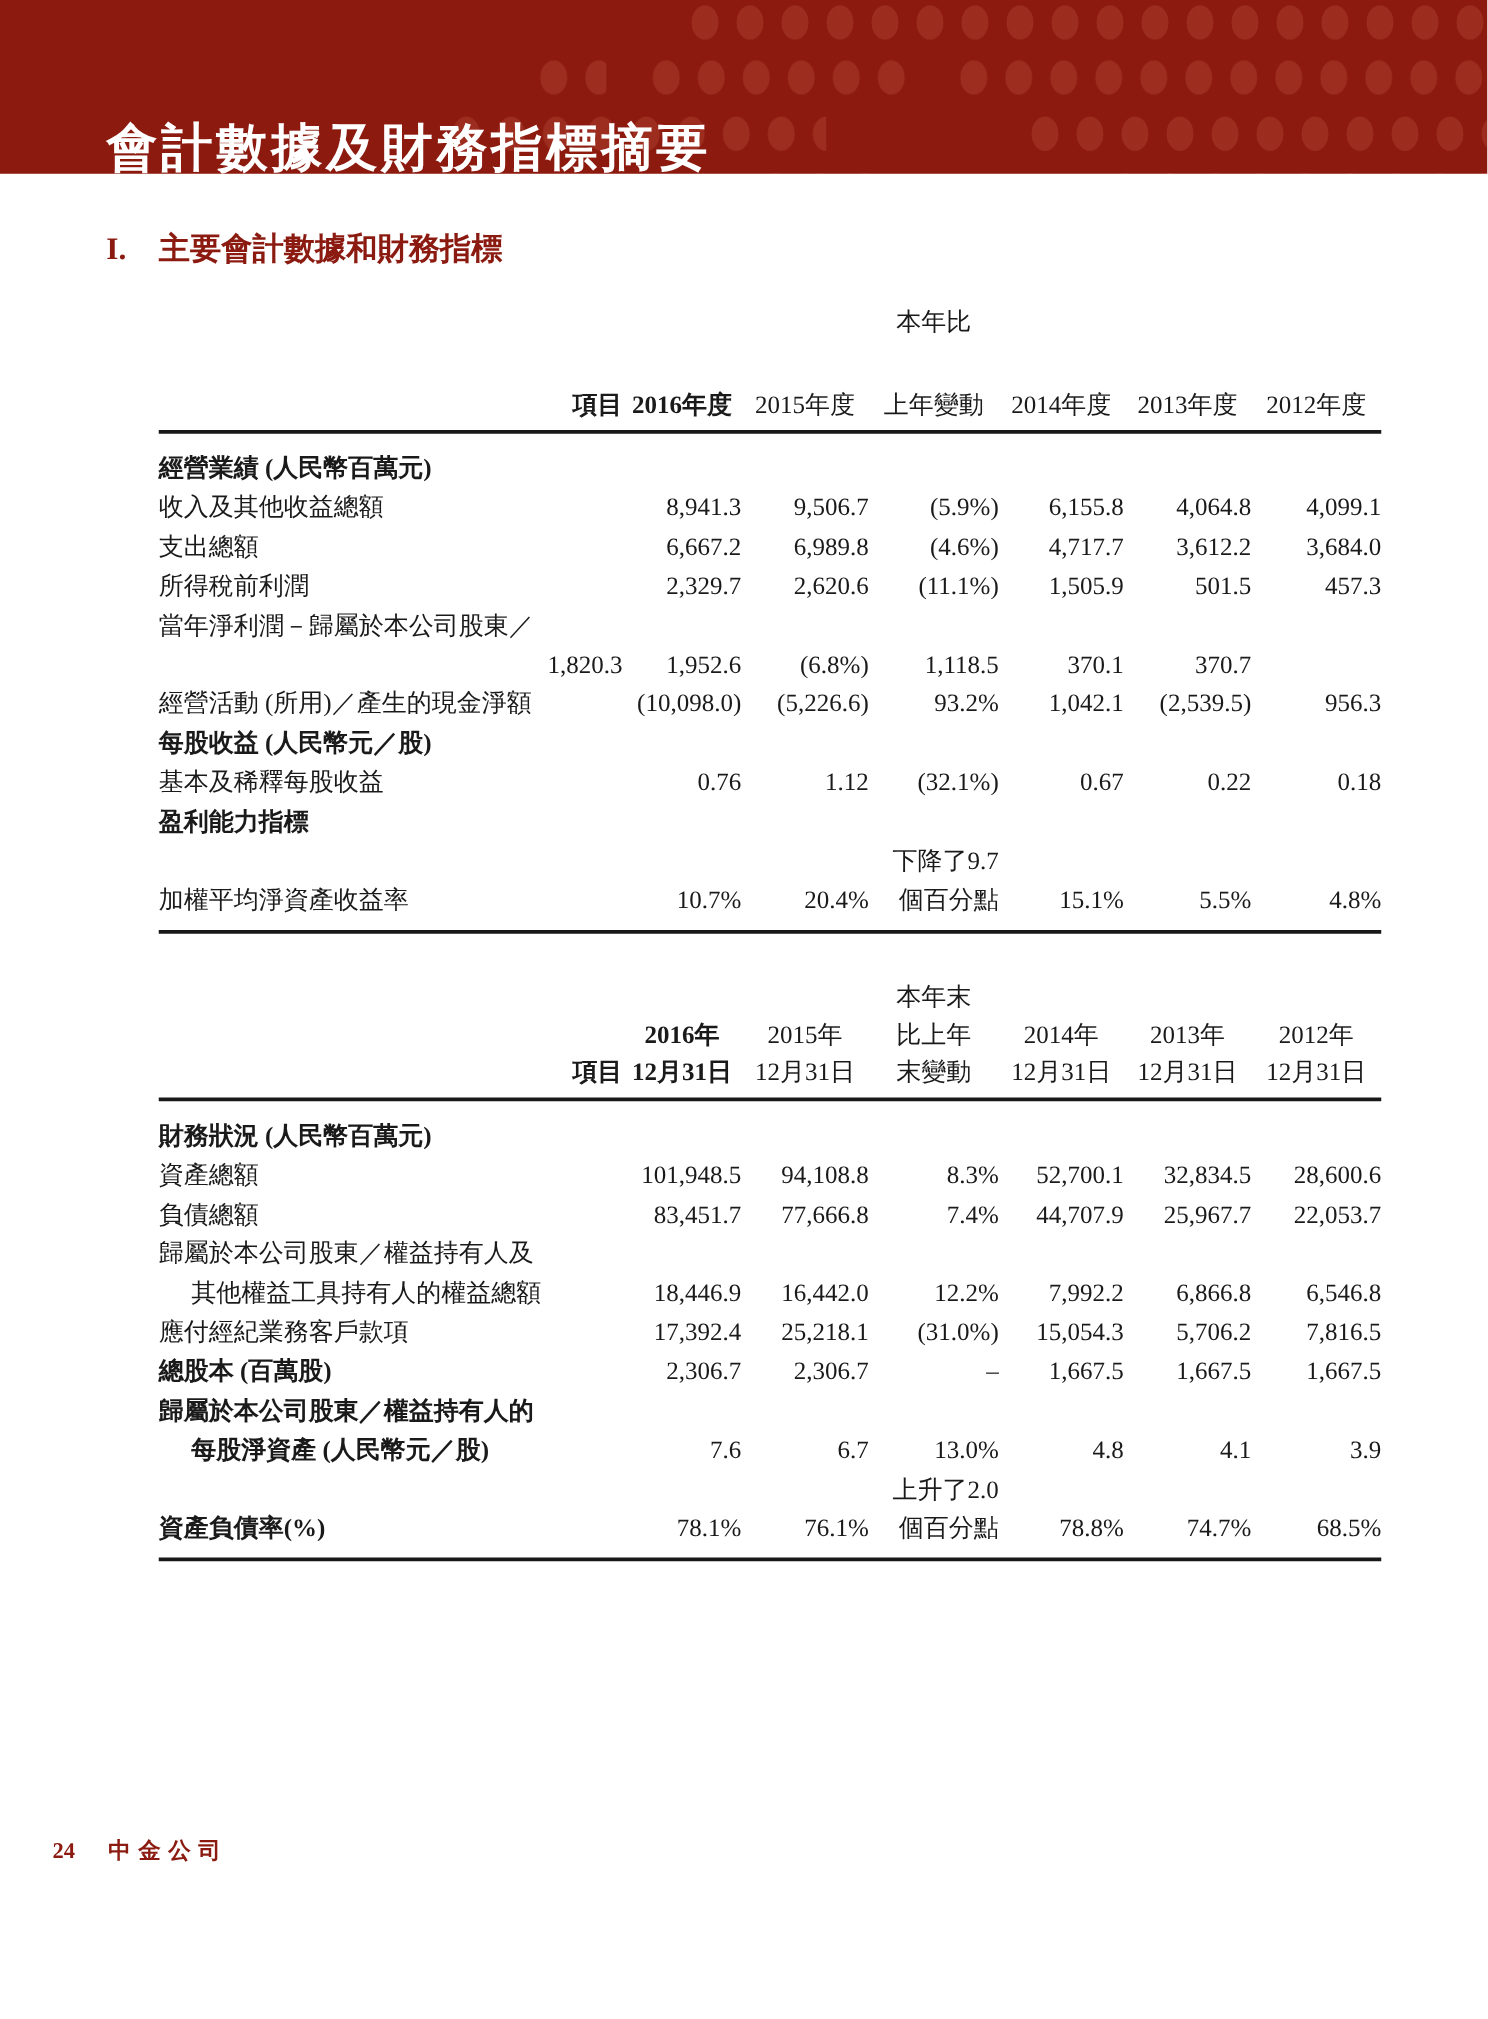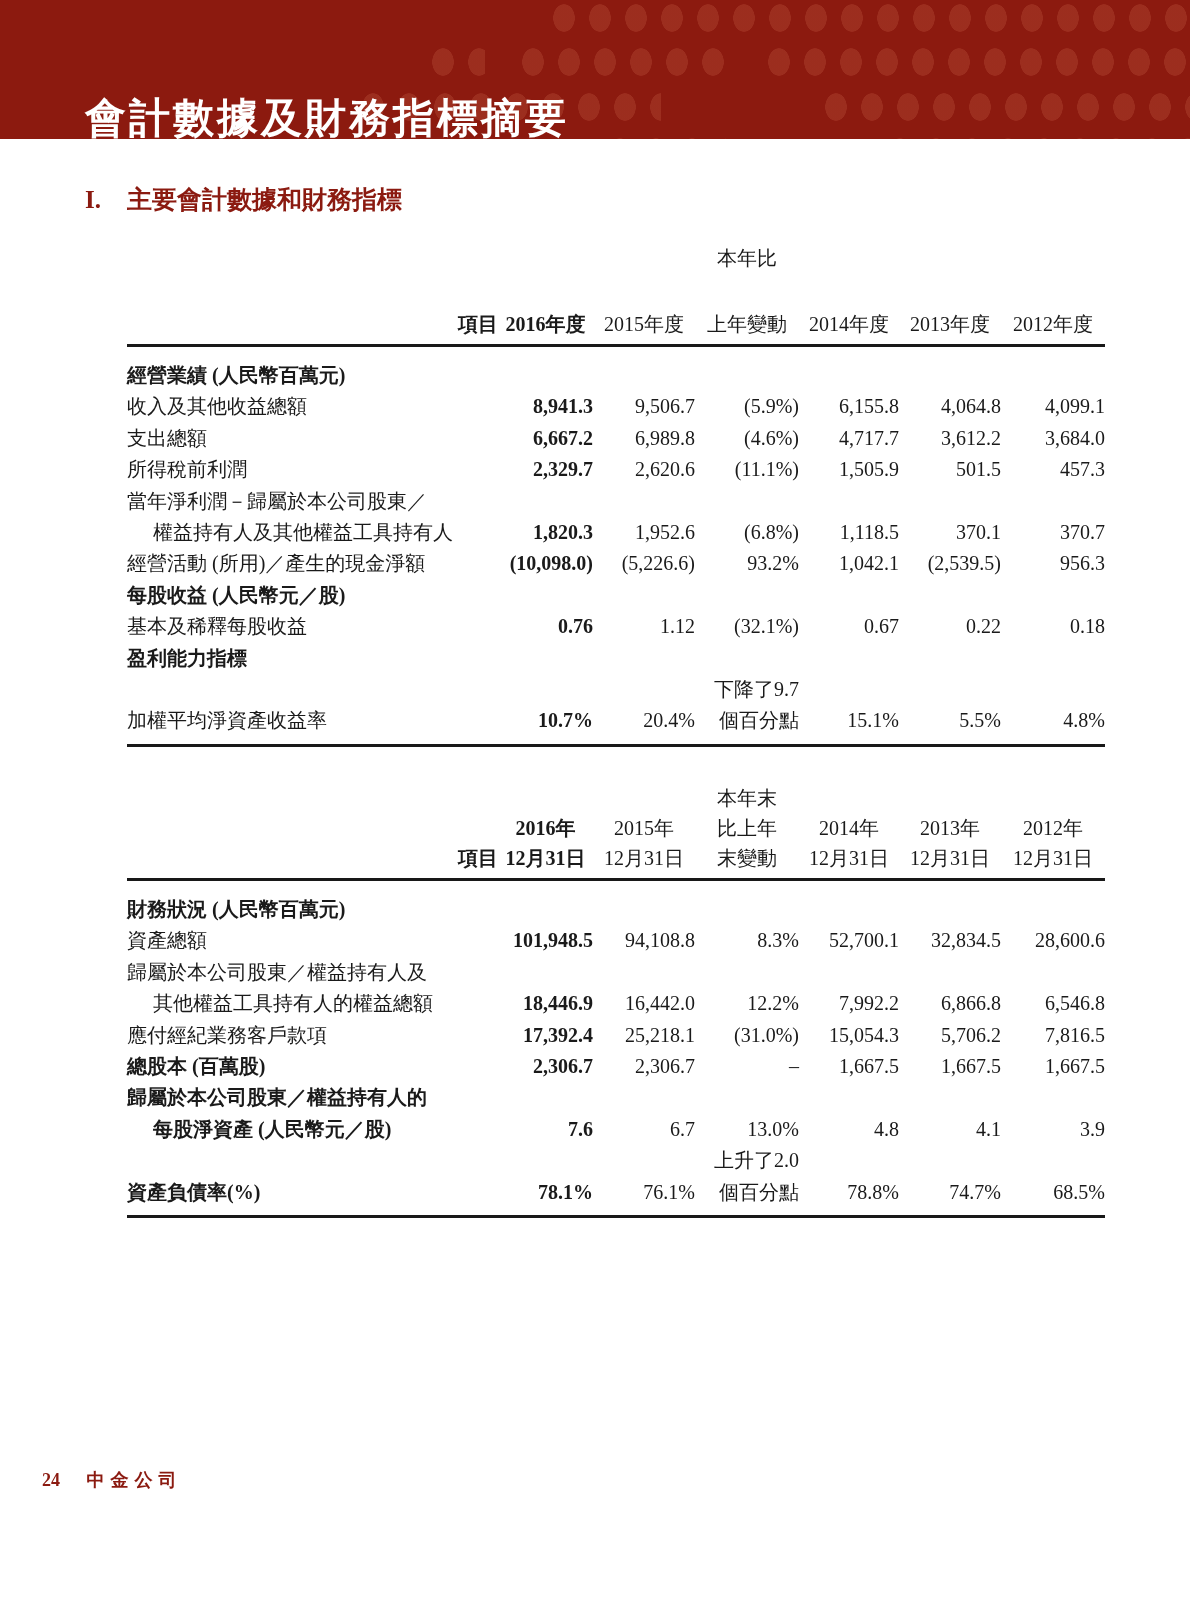--- a/index.html
+++ b/index.html
@@ -45,21 +45,21 @@
     grid-template-columns:1fr 95px 102px 104px 100px 102px 104px;
   }
   .thead{border-bottom:3px solid #181818;padding-bottom:5px;align-items:end}
   .hcell{font-size:20px;line-height:30px;text-align:center;white-space:nowrap}
   .hcell.b{font-weight:bold}
   .hlabel{grid-column:1;align-self:end;text-align:right;font-weight:bold}
   .tbody{padding-top:13px;padding-bottom:7px;border-bottom:3px solid #181818}
   .trow{align-items:end;min-height:31.4px}
   .cell{font-size:20px;line-height:31.4px;white-space:nowrap}
   .cell.num{text-align:right}
-  .cell.num.b{font-weight:bold}
+  .cell.num.b{font-weight:normal}
   .trow.section .label{font-weight:bold}
   .trow.indent .label{padding-left:26px}
   .vtop{line-height:31.4px}
   
   .footer{
     position:absolute;left:42px;top:1468px;color:#8b1a10;font-weight:bold;
     font-size:18px;white-space:nowrap;
   }
   .footer .company{margin-left:22px;letter-spacing:6px}
 </style>
@@ -142,21 +142,20 @@
       <div class="trow">
         <div class="cell label">當年淨利潤－歸屬於本公司股東／</div>
         <div class="cell num b">&nbsp;</div>
         <div class="cell num">&nbsp;</div>
         <div class="cell num">&nbsp;</div>
         <div class="cell num">&nbsp;</div>
         <div class="cell num">&nbsp;</div>
         <div class="cell num">&nbsp;</div>
       </div>
       <div class="trow indent">
-        <div class="cell label">權益持有人及其他權益工具持有人</div>
         <div class="cell num b">1,820.3</div>
         <div class="cell num">1,952.6</div>
         <div class="cell num">(6.8%)</div>
         <div class="cell num">1,118.5</div>
         <div class="cell num">370.1</div>
         <div class="cell num">370.7</div>
       </div>
       <div class="trow">
         <div class="cell label">經營活動 (所用)／產生的現金淨額</div>
         <div class="cell num b">(10,098.0)</div>
@@ -243,20 +242,29 @@
       <div class="trow">
         <div class="cell label">資產總額</div>
         <div class="cell num b">101,948.5</div>
         <div class="cell num">94,108.8</div>
         <div class="cell num">8.3%</div>
         <div class="cell num">52,700.1</div>
         <div class="cell num">32,834.5</div>
         <div class="cell num">28,600.6</div>
       </div>
       <div class="trow">
+        <div class="cell label">負債總額</div>
+        <div class="cell num b">83,451.7</div>
+        <div class="cell num">77,666.8</div>
+        <div class="cell num">7.4%</div>
+        <div class="cell num">44,707.9</div>
+        <div class="cell num">25,967.7</div>
+        <div class="cell num">22,053.7</div>
+      </div>
+      <div class="trow">
         <div class="cell label">歸屬於本公司股東／權益持有人及</div>
         <div class="cell num b">&nbsp;</div>
         <div class="cell num">&nbsp;</div>
         <div class="cell num">&nbsp;</div>
         <div class="cell num">&nbsp;</div>
         <div class="cell num">&nbsp;</div>
         <div class="cell num">&nbsp;</div>
       </div>
       <div class="trow indent">
         <div class="cell label">其他權益工具持有人的權益總額</div>

